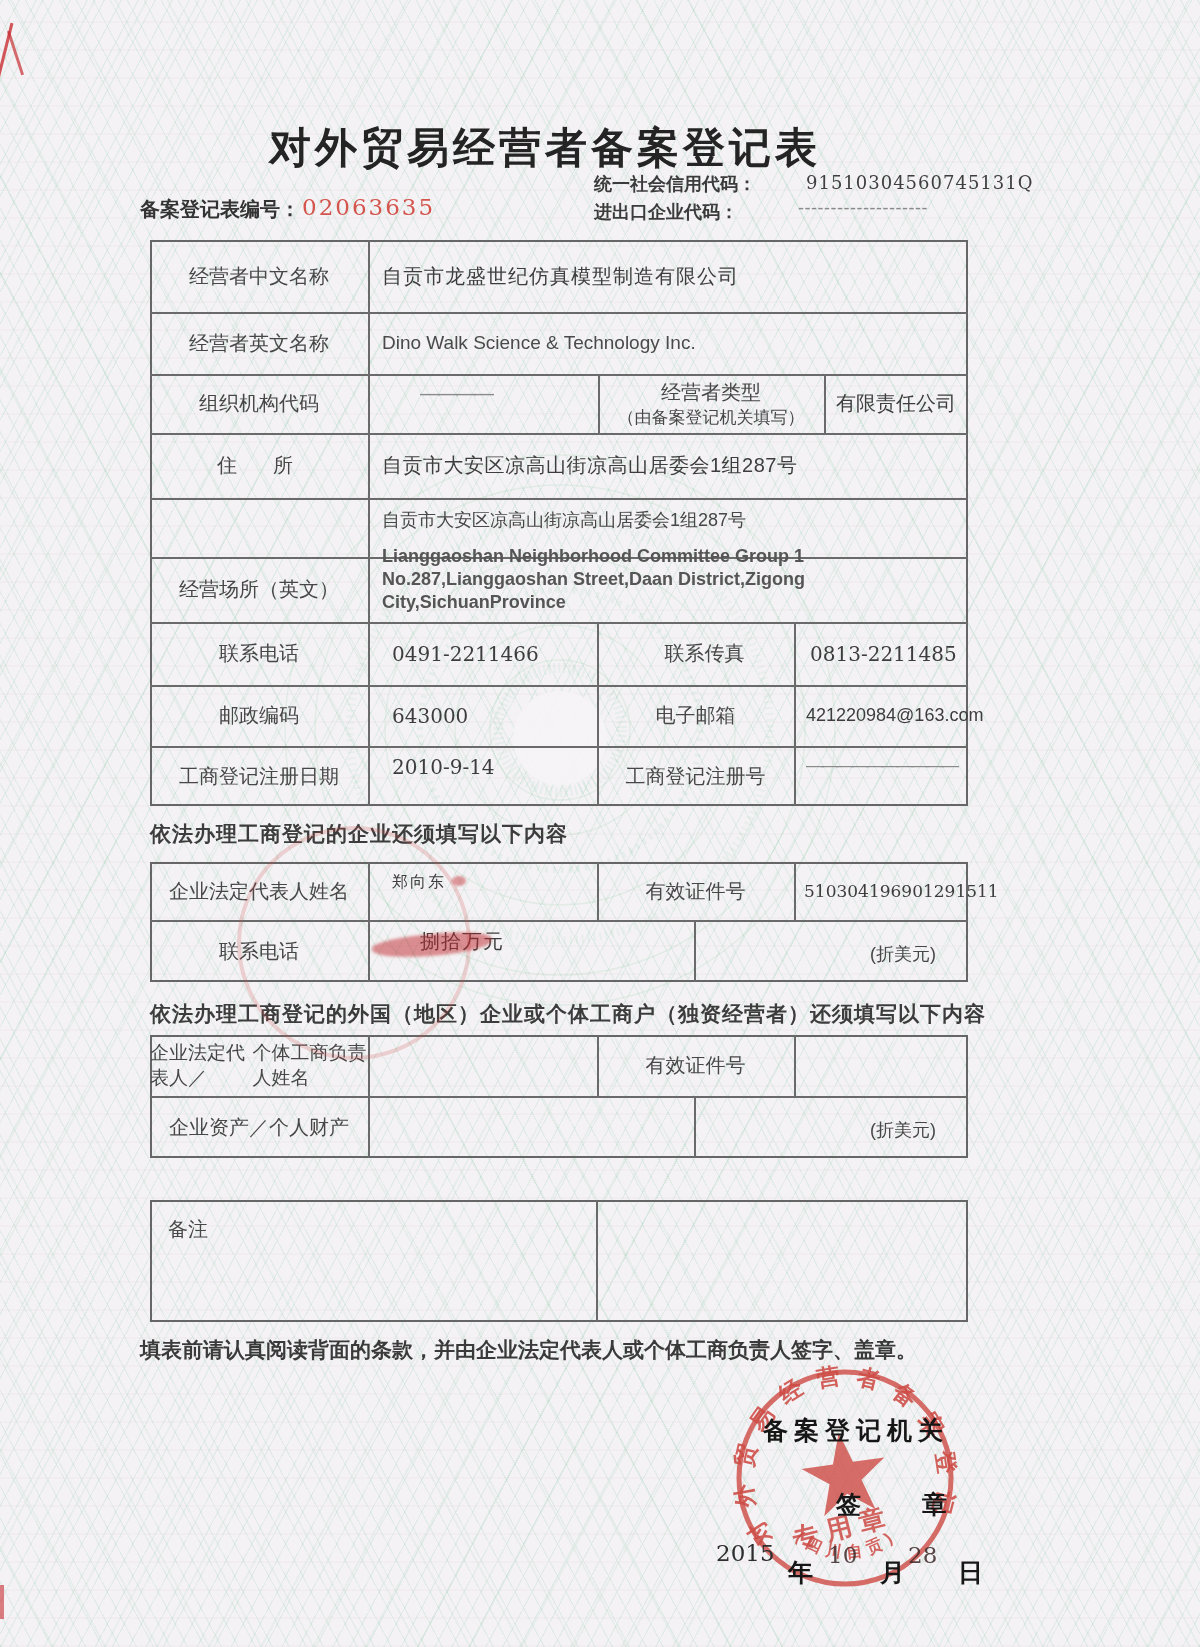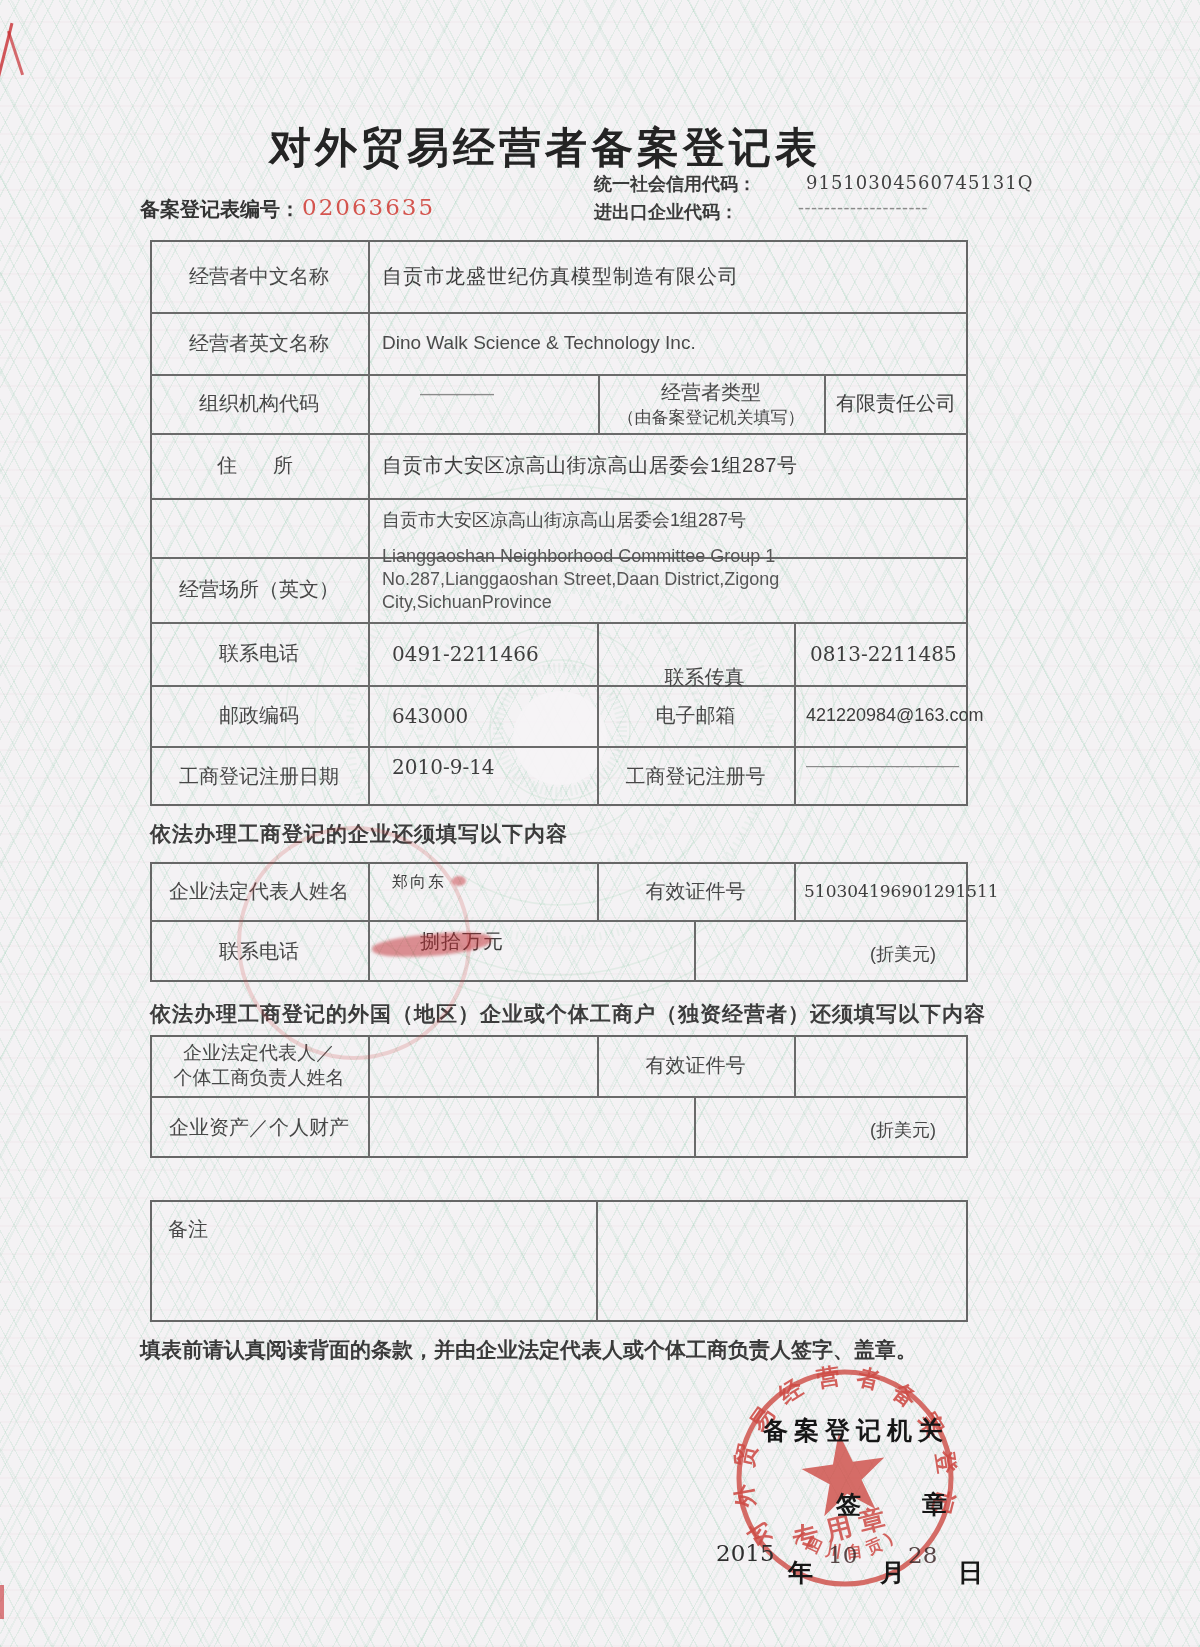--- a/index.html
+++ b/index.html
@@ -89,29 +89,29 @@
     <span style="font-size:17px;">（由备案登记机关填写）</span>
   </div>
   <div class="abs lbl" style="left:824px;top:374px;width:144px;height:59px;font-size:20px;color:#3d3d3d;">有限责任公司</div>
 
   <div class="abs lbl" style="left:150px;top:433px;width:218px;height:65px;letter-spacing:8px;">住　所</div>
   <div class="abs val" style="left:382px;top:433px;width:580px;height:65px;letter-spacing:.5px;">自贡市大安区凉高山街凉高山居委会1组287号</div>
 
   <div class="abs" style="left:382px;top:508px;width:580px;font-size:18px;color:#474747;">自贡市大安区凉高山街凉高山居委会1组287号</div>
 
   <div class="abs lbl" style="left:150px;top:557px;width:218px;height:65px;">经营场所（英文）</div>
-  <div class="abs" style="left:382px;top:545px;width:580px;">
+  <div class="abs" style="left:382px;top:545px;width:580px;font-weight:bold;">
     <div class="engline">Lianggaoshan Neighborhood Committee Group 1</div>
     <div class="engline">No.287,Lianggaoshan Street,Daan District,Zigong</div>
     <div class="engline">City,SichuanProvince</div>
   </div>
 
   <div class="abs lbl" style="left:150px;top:622px;width:218px;height:63px;">联系电话</div>
   <div class="abs val num" style="left:392px;top:622px;width:200px;height:63px;font-size:20px;">0491-2211466</div>
-  <div class="abs lbl" style="left:597px;top:646px;width:215px;height:63px;">联系传真</div>
+  <div class="abs lbl" style="left:597px;top:622px;width:215px;height:63px;">联系传真</div>
   <div class="abs val num" style="left:810px;top:622px;width:158px;height:63px;font-size:20px;">0813-2211485</div>
 
   <div class="abs lbl" style="left:150px;top:685px;width:218px;height:61px;">邮政编码</div>
   <div class="abs val num" style="left:392px;top:685px;width:200px;height:61px;font-size:20px;">643000</div>
   <div class="abs lbl" style="left:597px;top:685px;width:197px;height:61px;">电子邮箱</div>
   <div class="abs val" style="left:806px;top:685px;width:162px;height:61px;font-size:18px;">421220984@163.com</div>
 
   <div class="abs lbl" style="left:150px;top:746px;width:218px;height:60px;">工商登记注册日期</div>
   <div class="abs val num" style="left:392px;top:742px;width:200px;height:50px;font-size:20px;">2010-9-14</div>
   <div class="abs lbl" style="left:597px;top:746px;width:197px;height:60px;">工商登记注册号</div>
@@ -137,21 +137,21 @@
 
   <div class="abs section-h" style="left:150px;top:1000px;">依法办理工商登记的外国（地区）企业或个体工商户（独资经营者）还须填写以下内容</div>
 
   <div class="abs tbl" style="left:150px;top:1035px;width:818px;height:123px;"></div>
   <div class="abs hline" style="left:150px;top:1096px;width:818px;"></div>
   <div class="abs vline" style="left:368px;top:1035px;height:123px;"></div>
   <div class="abs vline" style="left:597px;top:1035px;height:61px;"></div>
   <div class="abs vline" style="left:794px;top:1035px;height:61px;"></div>
   <div class="abs vline" style="left:694px;top:1096px;height:62px;"></div>
 
-  <div class="abs" style="left:150px;top:1035px;width:218px;height:61px;display:flex;flex-direction:column;align-items:center;justify-content:center;color:#474747;font-size:19px;line-height:1.3;">
+  <div class="abs" style="left:150px;top:1035px;width:218px;height:61px;display:flex;flex-direction:row;align-items:center;justify-content:center;color:#474747;font-size:19px;line-height:1.3;">
     <span>企业法定代表人／</span>
     <span>个体工商负责人姓名</span>
   </div>
   <div class="abs lbl" style="left:597px;top:1035px;width:197px;height:61px;">有效证件号</div>
 
   <div class="abs lbl" style="left:150px;top:1096px;width:218px;height:62px;">企业资产／个人财产</div>
   <div class="abs" style="left:870px;top:1118px;font-size:18px;color:#474747;">(折美元)</div>
 
   <div class="abs tbl" style="left:150px;top:1200px;width:818px;height:122px;"></div>
   <div class="abs vline" style="left:596px;top:1200px;height:122px;"></div>

